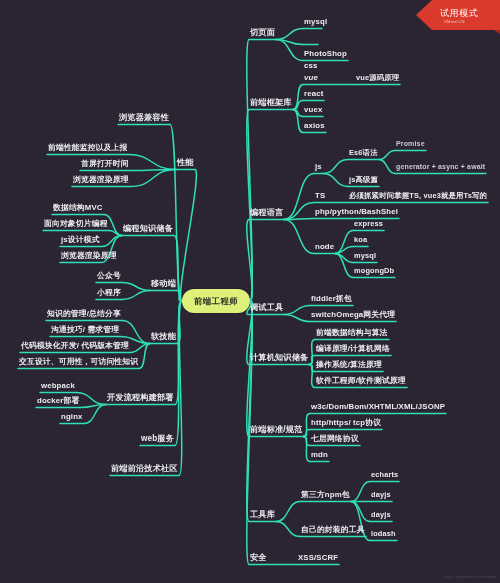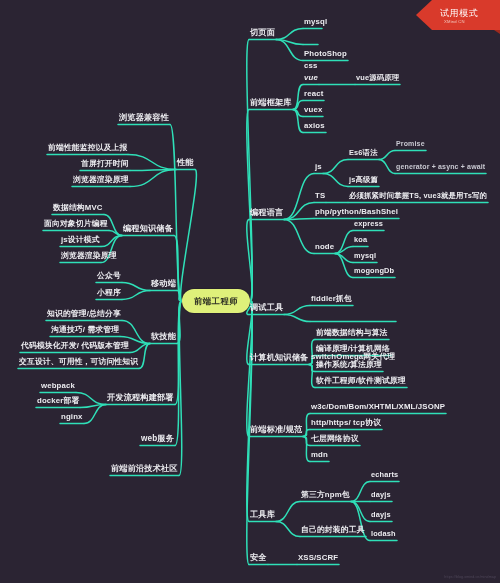--- a/index.html
+++ b/index.html
@@ -265,21 +265,21 @@
     <div class="node lvl2 right" style="left: 314px; top: 191px;">TS</div>
     <div class="node lvl3 right" style="left: 348px; top: 191px;">必须抓紧时间掌握TS, vue3就是用Ts写的</div>
     <div class="node lvl2 right" style="left: 314px; top: 207px;">php/python/BashShel</div>
     <div class="node lvl2 right" style="left: 314px; top: 242px;">node</div>
     <div class="node lvl3 right" style="left: 353px; top: 219px;">express</div>
     <div class="node lvl3 right" style="left: 353px; top: 235px;">koa</div>
     <div class="node lvl3 right" style="left: 353px; top: 251px;">mysql</div>
     <div class="node lvl3 right" style="left: 353px; top: 266px;">mogongDb</div>
     <div class="node lvl1 right" style="left: 249px; top: 303px;">调试工具</div>
     <div class="node lvl2 right" style="left: 310px; top: 294px;">fiddler抓包</div>
-    <div class="node lvl2 right" style="left: 310px; top: 310px; margin-top: 42px;">switchOmega网关代理</div>
+    <div class="node lvl2 right" style="left: 310px; top: 310px;">switchOmega网关代理</div>
     <div class="node lvl1 right" style="left: 249px; top: 353px;">计算机知识储备</div>
     <div class="node lvl2 right" style="left: 315px; top: 328px;">前端数据结构与算法</div>
     <div class="node lvl2 right" style="left: 315px; top: 344px;">编译原理/计算机网络</div>
     <div class="node lvl2 right" style="left: 315px; top: 360px;">操作系统/算法原理</div>
     <div class="node lvl2 right" style="left: 315px; top: 376px;">软件工程师/软件测试原理</div>
     <div class="node lvl1 right" style="left: 249px; top: 425px;">前端标准/规范</div>
     <div class="node lvl2 right" style="left: 310px; top: 402px;">w3c/Dom/Bom/XHTML/XML/JSONP</div>
     <div class="node lvl2 right" style="left: 310px; top: 418px;">http/https/ tcp协议</div>
     <div class="node lvl2 right" style="left: 310px; top: 434px;">七层网络协议</div>
     <div class="node lvl2 right" style="left: 310px; top: 450px;">mdn</div>

